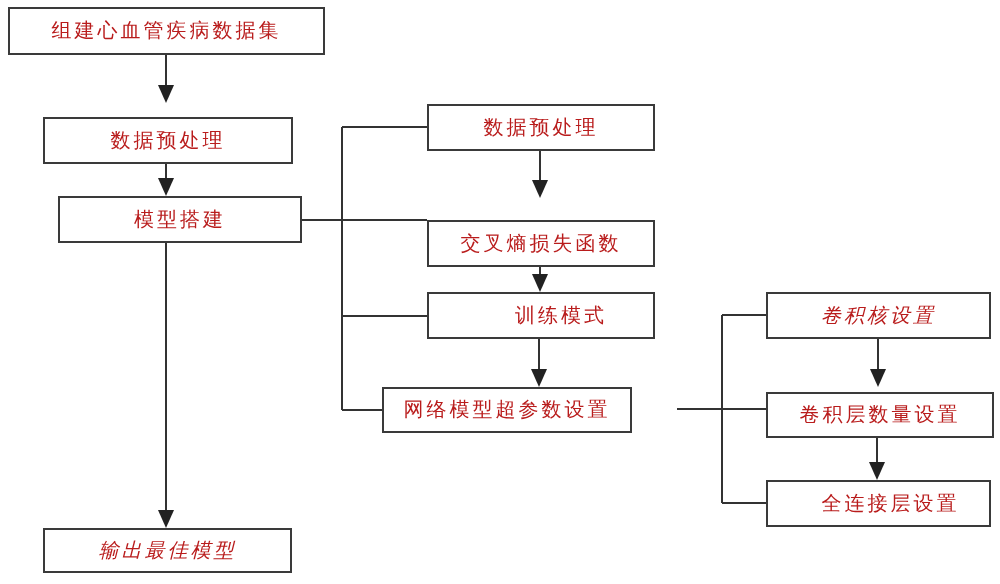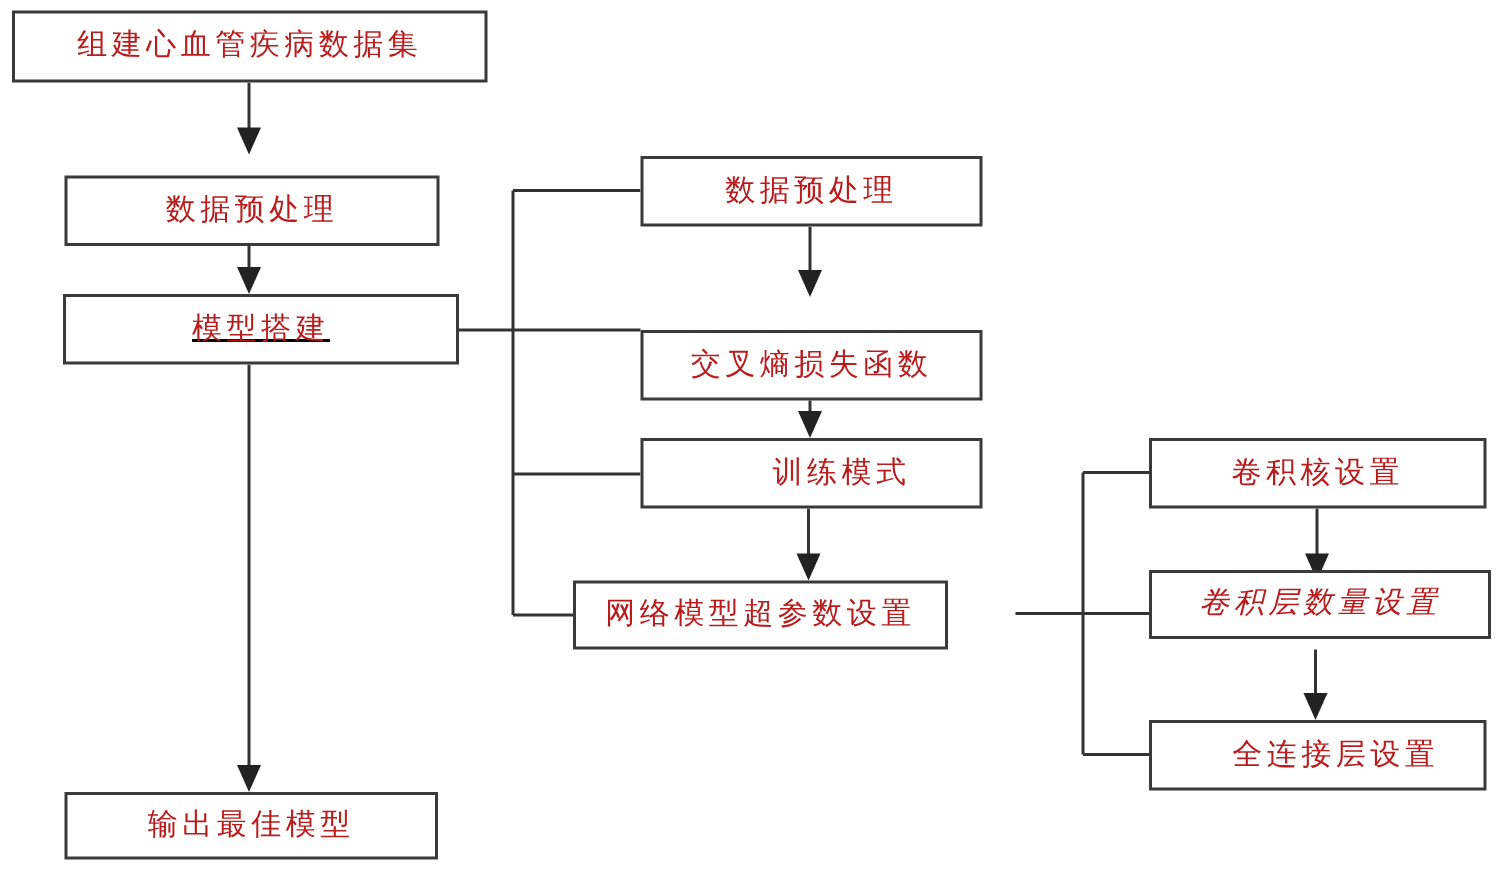--- a/index.html
+++ b/index.html
@@ -36,30 +36,30 @@
     color: #b91c1c;
     font-size: 20px;
     letter-spacing: 3px;
     white-space: nowrap;
     line-height: 1;
     transform: translateY(-1px);
   }
   
   .n-dataset      { left: 8px;   top: 7px;   width: 317px; height: 48px; }
   .n-preprocess   { left: 43px;  top: 117px; width: 250px; height: 47px; }
-  .n-model-build  { left: 42px;  top: 196px; width: 264px; height: 47px; text-decoration: underline; }
-  .n-output-model { left: 43px;  top: 528px; width: 249px; height: 45px; }
+  .n-model-build  { left: 58px;  top: 196px; width: 244px; height: 47px; }
+  .n-output-model { left: 43px;  top: 528px; width: 249px; height: 45px; font-style: italic; }
   
   .n-activation    { left: 427px; top: 104px; width: 228px; height: 47px; }
   .n-cross-entropy { left: 427px; top: 196px; width: 228px; height: 47px; margin-top: 24px; }
   .n-training-mode { left: 427px; top: 292px; width: 228px; height: 47px; padding-left: 40px; }
   .n-hyperparams   { left: 382px; top: 387px; width: 250px; height: 46px; }
   
-  .n-conv-kernel { left: 766px; top: 292px; width: 225px; height: 47px; }
-  .n-conv-layers { left: 766px; top: 380px; width: 228px; height: 46px; font-style: italic; }
+  .n-conv-kernel { left: 766px; top: 292px; width: 225px; height: 47px; font-style: italic; }
+  .n-conv-layers { left: 766px; top: 392px; width: 228px; height: 46px; }
   .n-fc-layer    { left: 766px; top: 480px; width: 225px; height: 47px; padding-left: 24px; }
 </style>
 </head>
 <body>
 
 <div id="stage">
 
   <svg id="connectors" viewBox="0 0 1000 584" xmlns="http://www.w3.org/2000/svg">
     <g stroke="#333333" stroke-width="2" fill="none">
 

